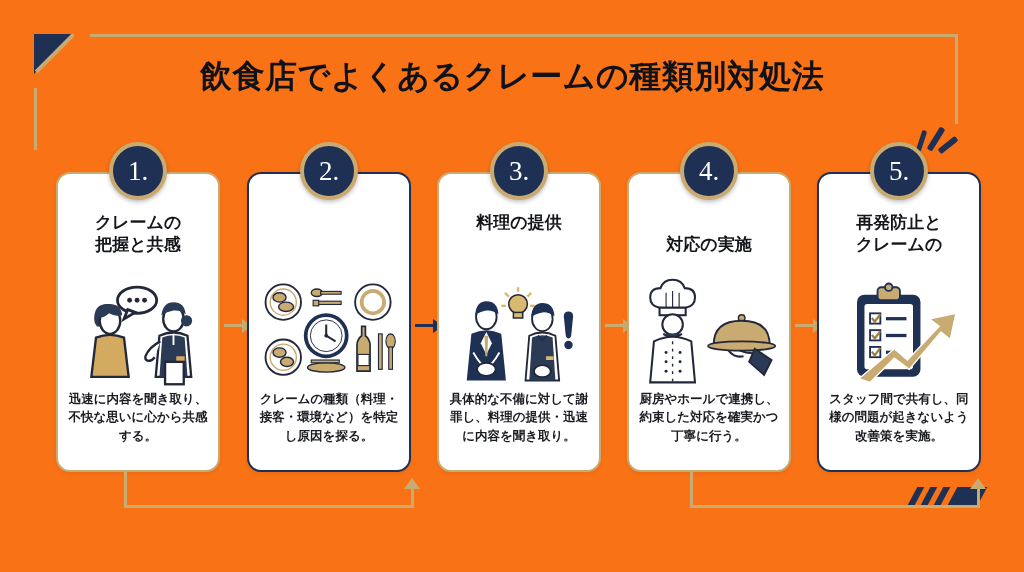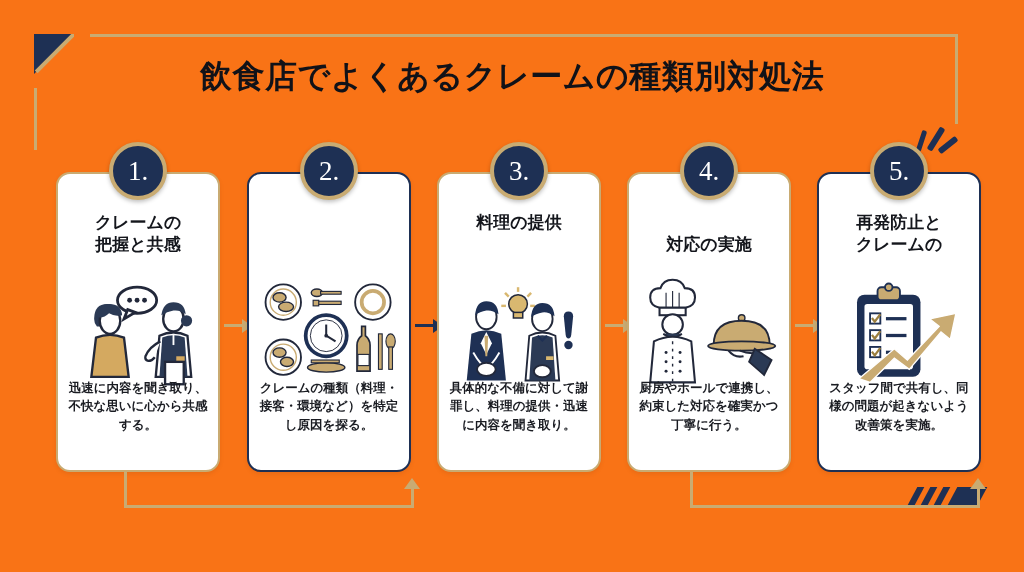--- a/index.html
+++ b/index.html
@@ -129,21 +129,21 @@
   .card .art {
     position: absolute;
     left: 10px; right: 10px;
     top: 102px;
     height: 112px;
   }
 
   .card .desc {
     position: absolute;
     left: 9px; right: 9px;
-    bottom: 36px;
+    bottom: 25px;
     text-align: center;
     font-size: 12.5px;
     font-weight: 700;
     color: #1a1c22;
     line-height: 1.48;
     font-family: Liberation Serif, serif;
   }
 
   
   .conn { position: absolute; }

